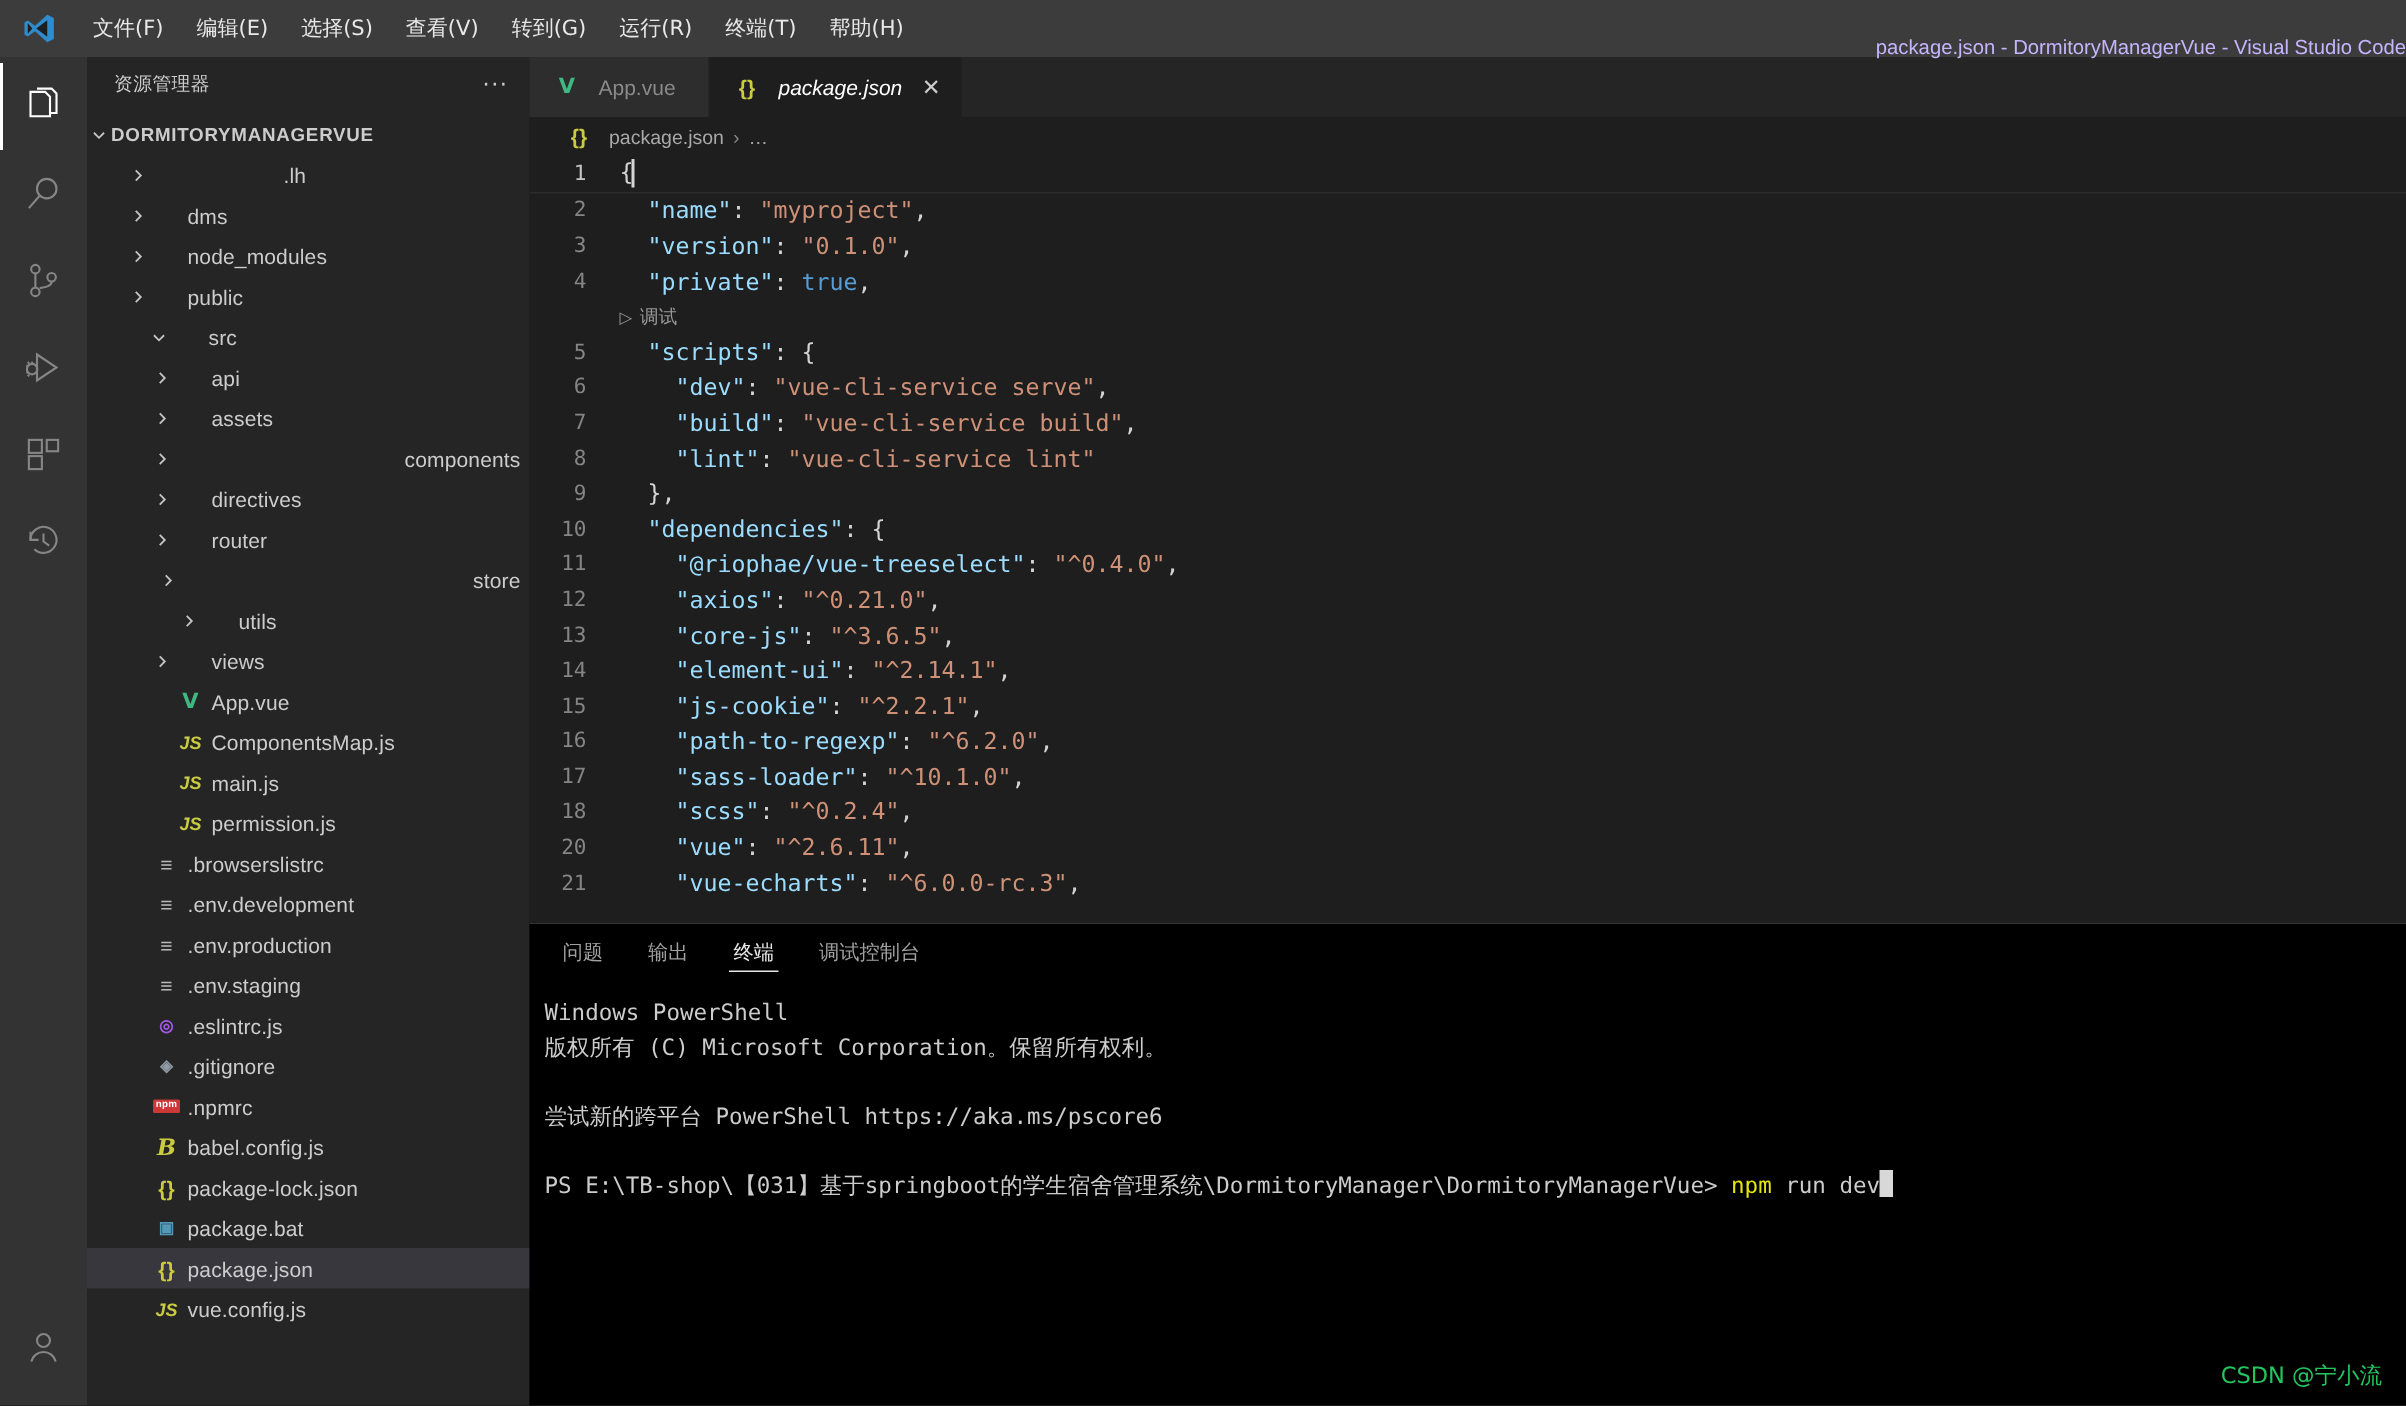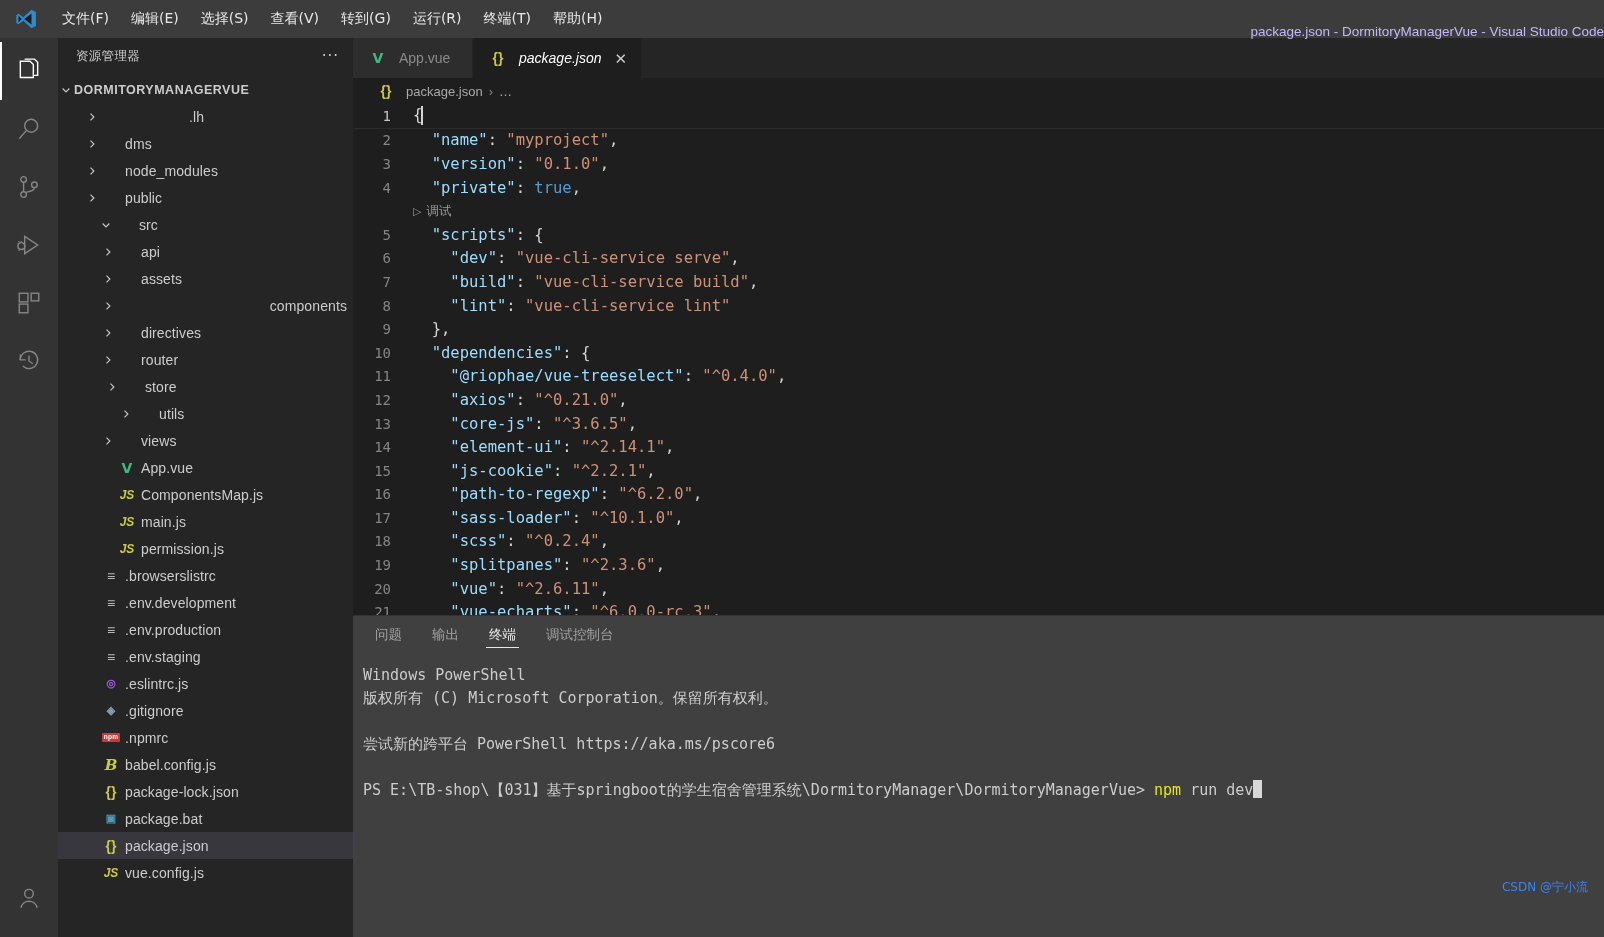--- a/index.html
+++ b/index.html
@@ -139,21 +139,21 @@
   .codelens .cl-pad { width:60px; flex:0 0 60px; }
   .cl-run { color:#9a9a9a; margin-right:5px; font-size:11px; }
   .cursor-caret {
     display:inline-block; width:1.5px; height:19px; background:#d4d4d4;
     vertical-align:middle; margin-left:-1px;
   }
   .code-sep { height:1px; background:#2b2b2b; }
 
   
   .panel {
-    height:322px; flex:0 0 322px; background:#404040; border-top:1px solid #333333;
+    height:322px; flex:0 0 322px; background:#000000; border-top:1px solid #333333;
     display:flex; flex-direction:column;
   }
   .panel-tabs { height:38px; display:flex; align-items:center; padding-left:22px; gap:30px; flex:0 0 38px; }
   .ptab {
     font-size:13.5px; color:#a0a0a0; position:relative; height:38px; display:flex;
     align-items:center; font-family:"DejaVu Sans","Liberation Sans",sans-serif;
   }
   .ptab.active { color:#e7e7e7; }
   .ptab.active::after {
     content:""; position:absolute; left:-3px; right:-3px; bottom:6px; height:1px; background:#e7e7e7;
@@ -164,21 +164,21 @@
   }
   .term-line { white-space:pre; }
   .term-blank { height:23px; }
   .npm-hl { color:#e5e510; }
   .term-cursor {
     display:inline-block; width:9px; height:18px; background:#d8d8d8; vertical-align:-3px;
   }
 
   
   .watermark {
-    position:absolute; right:16px; bottom:41px; color:#3b82f6; font-size:12px;
+    position:absolute; right:16px; bottom:10px; color:#22c55e; font-size:15px;
     font-family:"DejaVu Sans","Liberation Sans",sans-serif;
   }
 </style>
 </head>
 <body>
 
 <div class="app">
 
   <div class="titlebar">
     <div class="vscode-logo">
@@ -351,21 +351,21 @@
           </div>
           <div class="row" style="padding-left: 42px;">
             <span class="twisty">
               <svg viewBox="0 0 16 16">
                 <path d="M6 3.5L10.5 8 6 12.5"></path>
               </svg>
             </span>
             <span class="ficon"></span>
             <span class="lbl">router</span>
           </div>
-          <div class="row" style="padding-left: 46px;">
+          <div class="row" style="padding-left: 46px; justify-content: space-between;">
             <span class="twisty">
               <svg viewBox="0 0 16 16">
                 <path d="M6 3.5L10.5 8 6 12.5"></path>
               </svg>
             </span>
             <span class="ficon"></span>
             <span class="lbl">store</span>
           </div>
           <div class="row" style="padding-left: 60px;">
             <span class="twisty">
@@ -510,21 +510,20 @@
           <div class="code-line"><span class="ln">9</span><span class="codetext"><span class="k-punc">  },</span></span></div>
           <div class="code-line"><span class="ln">10</span><span class="codetext"><span class="k-punc">  </span><span class="k-key">"dependencies"</span><span class="k-punc">: {</span></span></div>
           <div class="code-line"><span class="ln">11</span><span class="codetext"><span class="k-punc">    </span><span class="k-key">"@riophae/vue-treeselect"</span><span class="k-punc">: </span><span class="k-str">"^0.4.0"</span><span class="k-punc">,</span></span></div>
           <div class="code-line"><span class="ln">12</span><span class="codetext"><span class="k-punc">    </span><span class="k-key">"axios"</span><span class="k-punc">: </span><span class="k-str">"^0.21.0"</span><span class="k-punc">,</span></span></div>
           <div class="code-line"><span class="ln">13</span><span class="codetext"><span class="k-punc">    </span><span class="k-key">"core-js"</span><span class="k-punc">: </span><span class="k-str">"^3.6.5"</span><span class="k-punc">,</span></span></div>
           <div class="code-line"><span class="ln">14</span><span class="codetext"><span class="k-punc">    </span><span class="k-key">"element-ui"</span><span class="k-punc">: </span><span class="k-str">"^2.14.1"</span><span class="k-punc">,</span></span></div>
           <div class="code-line"><span class="ln">15</span><span class="codetext"><span class="k-punc">    </span><span class="k-key">"js-cookie"</span><span class="k-punc">: </span><span class="k-str">"^2.2.1"</span><span class="k-punc">,</span></span></div>
           <div class="code-line"><span class="ln">16</span><span class="codetext"><span class="k-punc">    </span><span class="k-key">"path-to-regexp"</span><span class="k-punc">: </span><span class="k-str">"^6.2.0"</span><span class="k-punc">,</span></span></div>
           <div class="code-line"><span class="ln">17</span><span class="codetext"><span class="k-punc">    </span><span class="k-key">"sass-loader"</span><span class="k-punc">: </span><span class="k-str">"^10.1.0"</span><span class="k-punc">,</span></span></div>
           <div class="code-line"><span class="ln">18</span><span class="codetext"><span class="k-punc">    </span><span class="k-key">"scss"</span><span class="k-punc">: </span><span class="k-str">"^0.2.4"</span><span class="k-punc">,</span></span></div>
-          <div class="code-line"><span class="ln">19</span><span class="codetext"><span class="k-punc">    </span><span class="k-key">"splitpanes"</span><span class="k-punc">: </span><span class="k-str">"^2.3.6"</span><span class="k-punc">,</span></span></div>
           <div class="code-line"><span class="ln">20</span><span class="codetext"><span class="k-punc">    </span><span class="k-key">"vue"</span><span class="k-punc">: </span><span class="k-str">"^2.6.11"</span><span class="k-punc">,</span></span></div>
           <div class="code-line"><span class="ln">21</span><span class="codetext"><span class="k-punc">    </span><span class="k-key">"vue-echarts"</span><span class="k-punc">: </span><span class="k-str">"^6.0.0-rc.3"</span><span class="k-punc">,</span></span></div>
         </div>
 
       <div class="panel">
         <div class="panel-tabs" id="panel-tabs">
             <div class="ptab">问题</div>
             <div class="ptab">输出</div>
             <div class="ptab active">终端</div>
             <div class="ptab">调试控制台</div>

